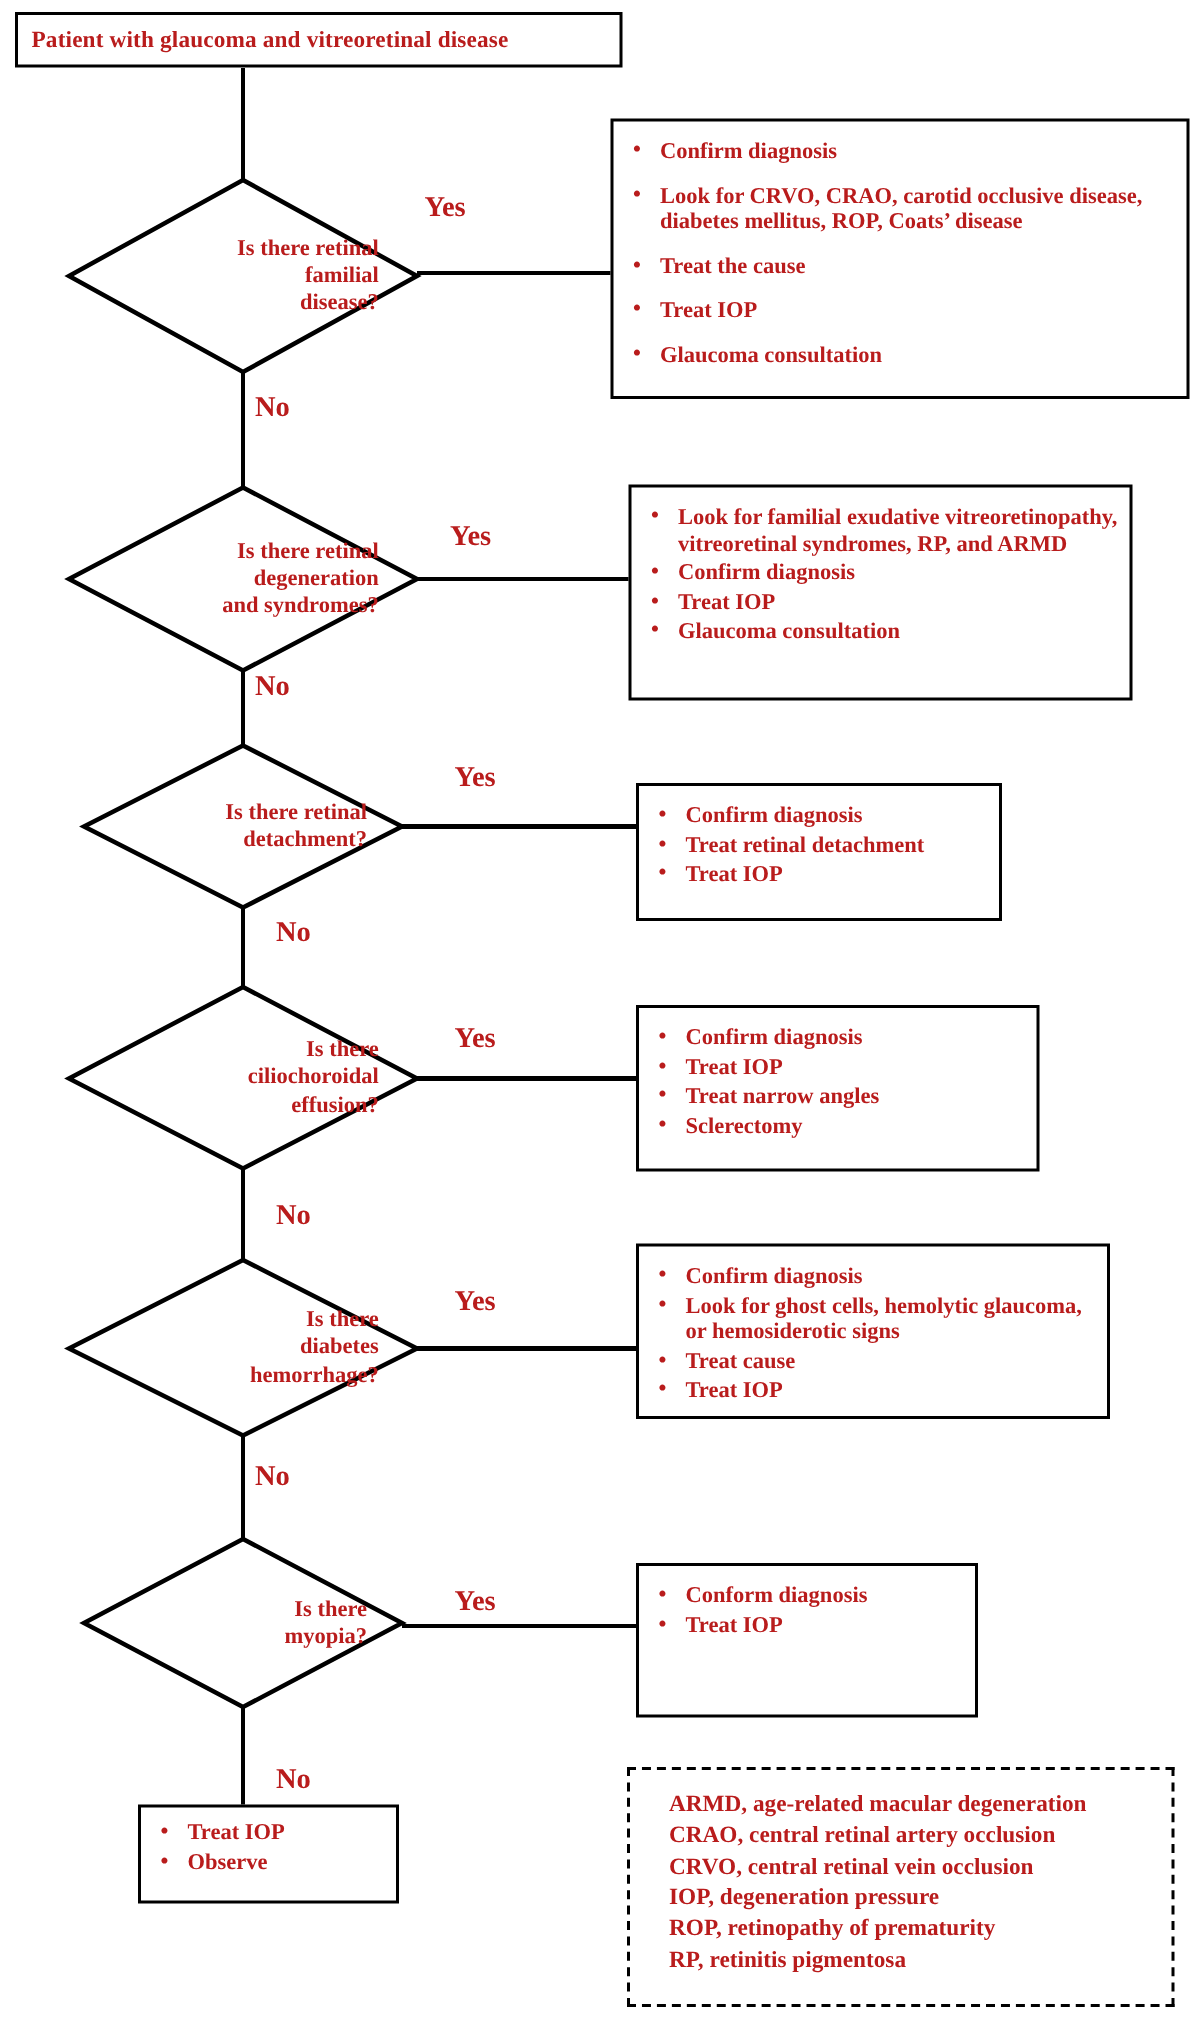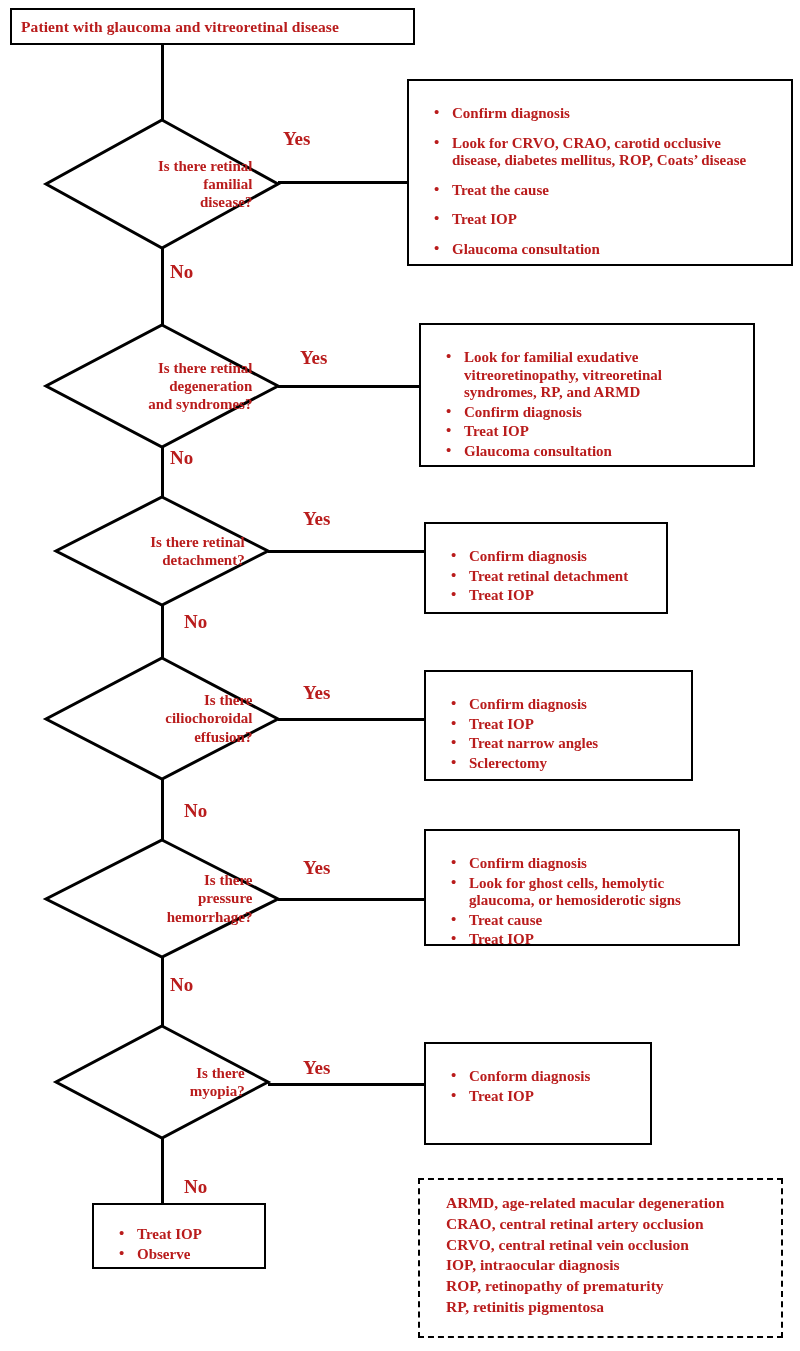--- a/index.html
+++ b/index.html
@@ -41,21 +41,21 @@
     align-items: center;
     padding-left: 9px;
     font-size: 15.5px;
     font-weight: bold;
     letter-spacing: .1px;
   }
 
   
   ul.bullets {
     list-style: none;
-    margin: 12px;
+    margin: 0;
     padding: 0;
   }
   ul.bullets > li {
     position: relative;
     padding-left: 21px;
     font-size: 15px;
     font-weight: bold;
     line-height: 1.17;
   }
   ul.bullets > li::before {
@@ -182,21 +182,21 @@
     <div class="dlabel">
       <div>Is there</div>
       <div>ciliochoroidal</div>
       <div>effusion?</div>
     </div>
   </div>
 
   <div class="node diamond" style="left:46px; top:840px; width:232px; height:117px;">
     <div class="dlabel">
       <div>Is there</div>
-      <div>pressure</div>
+      <div>diabetes</div>
       <div>hemorrhage?</div>
     </div>
   </div>
 
   <div class="node diamond" style="left:56px; top:1026px; width:212px; height:112px;">
     <div class="dlabel">
       <div>Is there</div>
       <div>myopia?</div>
     </div>
   </div>
@@ -275,18 +275,18 @@
     <ul class="bullets tight">
       <li>Treat IOP</li>
       <li>Observe</li>
     </ul>
   </div>
 
   <div class="node legend" style="left:418px; top:1178px; width:365px; height:160px;">
     <div class="lrow">ARMD, age-related macular degeneration</div>
     <div class="lrow">CRAO, central retinal artery occlusion</div>
     <div class="lrow">CRVO, central retinal vein occlusion</div>
-    <div class="lrow">IOP, intraocular diagnosis</div>
+    <div class="lrow">IOP, degeneration pressure</div>
     <div class="lrow">ROP, retinopathy of prematurity</div>
     <div class="lrow">RP, retinitis pigmentosa</div>
   </div>
 
 </div>
 
 </body></html>

